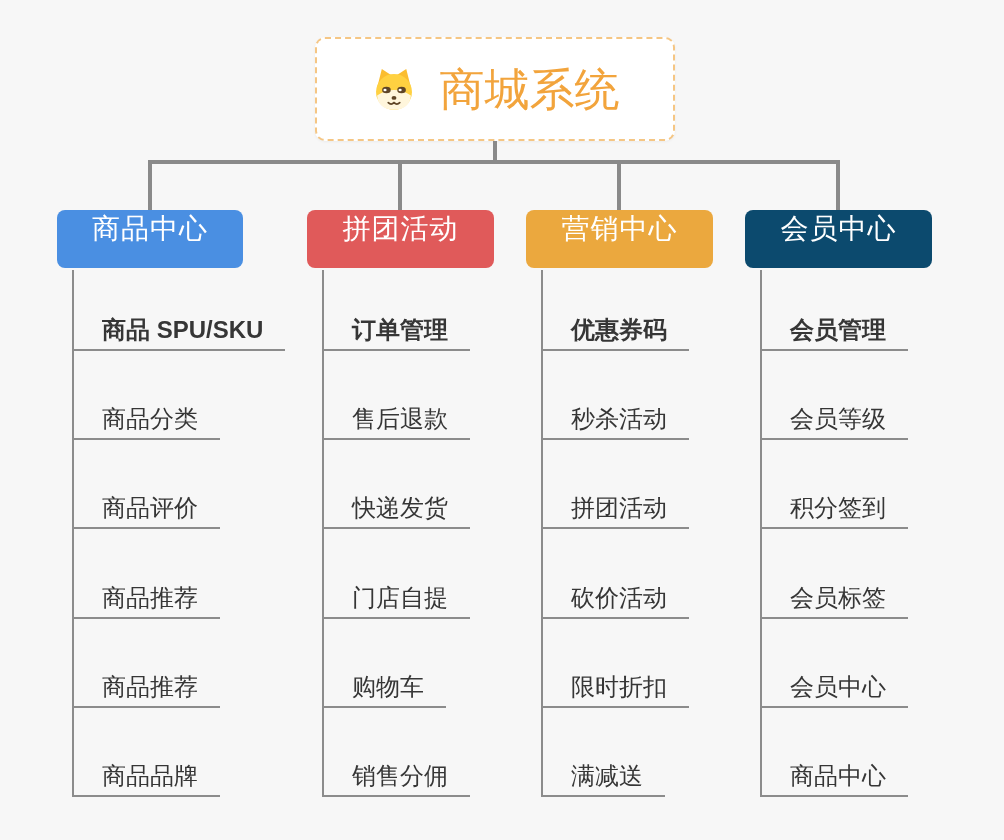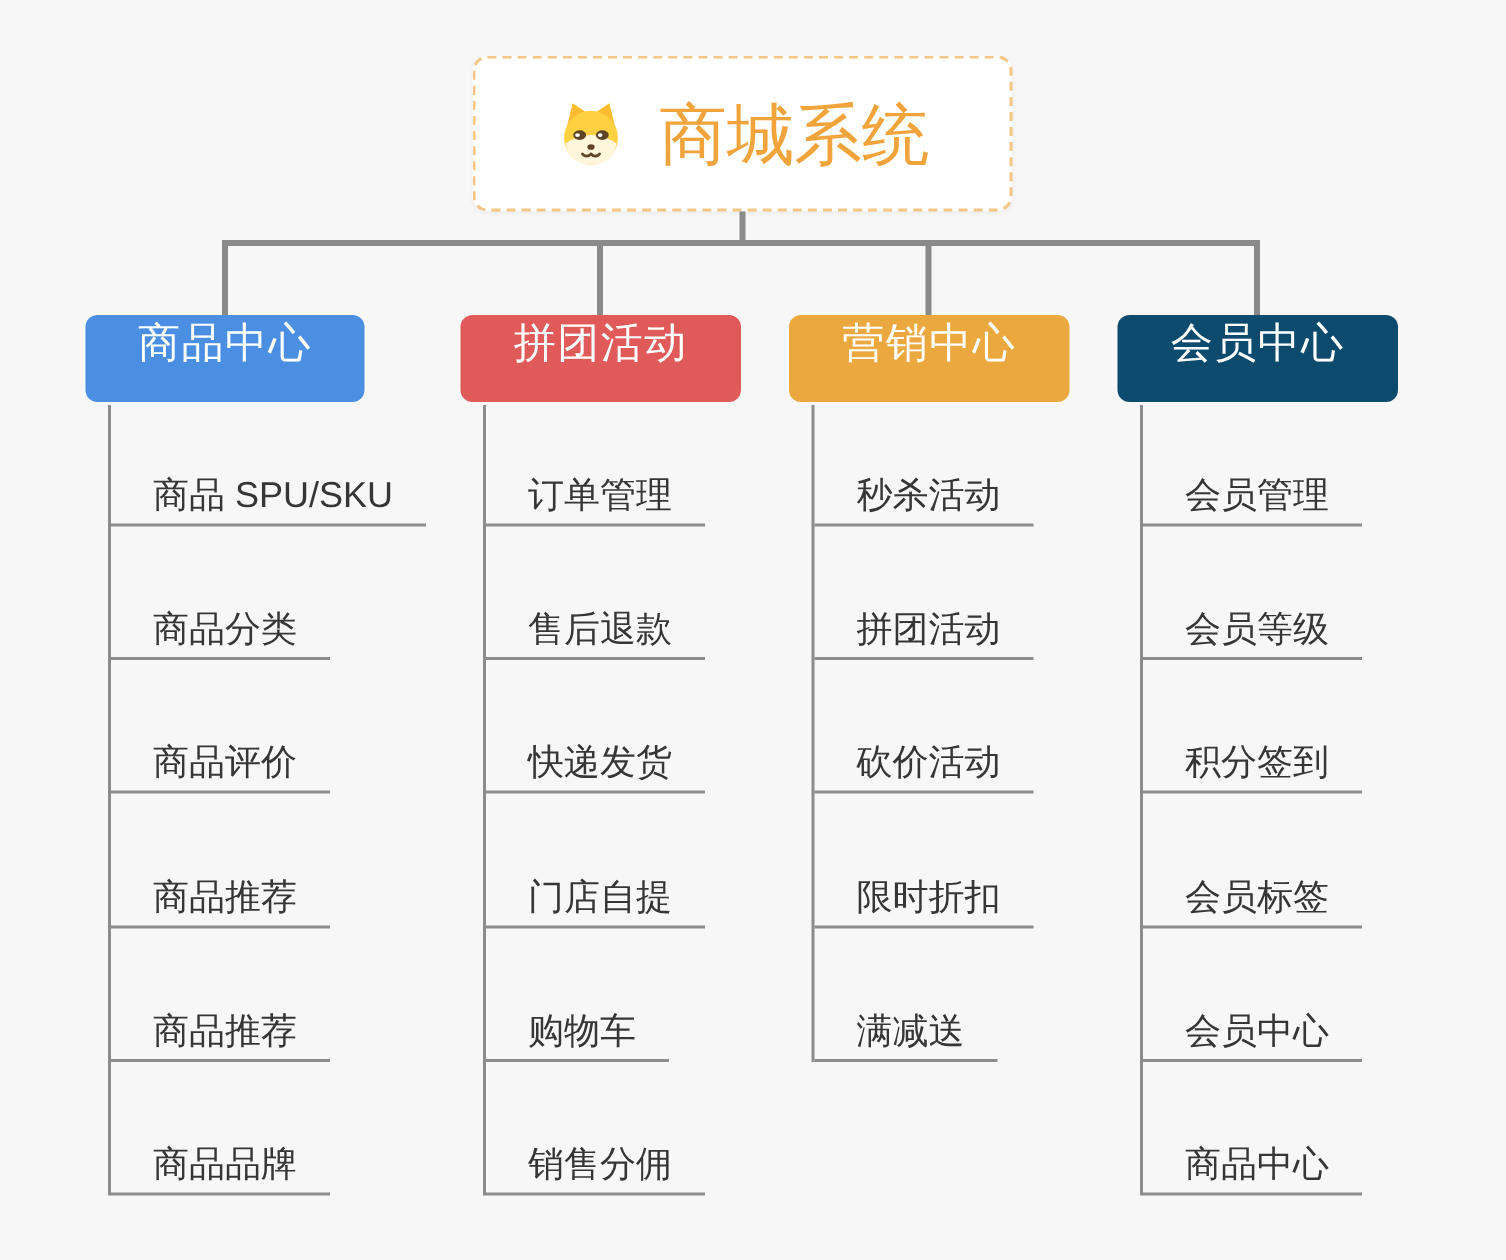--- a/index.html
+++ b/index.html
@@ -75,21 +75,21 @@
     height: 89.2px;
     display: flex;
     align-items: flex-end;
     width: max-content;
     padding: 0 22px 3px 28px;
     border-bottom: 2px solid var(--leafline, #8C8C8C);
     font-size: 24px;
     color: var(--leaftext, #363636);
     white-space: nowrap;
   }
-  .leaf:first-child { height: 81px; }
+  .leaf:first-child { height: 81px; font-weight: bold; }
 </style>
 </head>
 <body>
 
 <div class="canvas">
 
   <div class="root-node">
     <span class="dog">
       <svg viewBox="0 0 64 64" aria-hidden="true">
         <polygon points="9,28 15,4 30,14" fill="#FBBD2F"></polygon>
@@ -175,20 +175,23 @@
     <span class="leaf-label">销售分佣</span>
   </div>
 </div>
   </div>
 
   <div class="branch">
     <div class="branch-box" style="background: rgb(235, 168, 62);">
       <span class="branch-label">营销中心</span>
     </div>
     <div class="leaves">
+  <div class="leaf">
+    <span class="leaf-label">优惠券码</span>
+  </div>
 
   <div class="leaf">
     <span class="leaf-label">秒杀活动</span>
   </div>
 
   <div class="leaf">
     <span class="leaf-label">拼团活动</span>
   </div>
 
   <div class="leaf">

